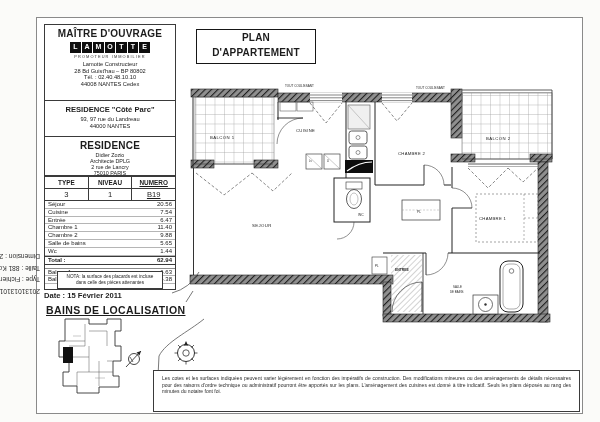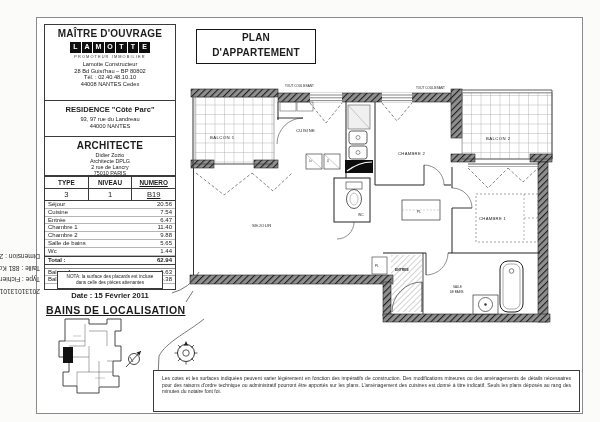--- a/index.html
+++ b/index.html
@@ -29,21 +29,21 @@
   .tvc{font-weight:normal;font-size:7.6px;}
   .trow{display:flex;justify-content:space-between;padding:0 3px;font-size:6px;
         height:6.8px;line-height:6.9px;border-bottom:1px solid #b5b5b5;}
   .trow .v{text-align:right;}
   .trow.total{font-weight:bold;border-top:1px solid #3a3a3a;border-bottom:1px solid #3a3a3a;height:7px;}
   .tspacer{height:3px;border-bottom:1px solid #8a8a8a;}
   .tend{height:5px;}
   
   .nota{left:57px;top:271px;width:106px;height:18px;border:1px solid #3a3a3a;background:#fff;
         font-size:4.7px;line-height:5.6px;text-align:center;padding:2px 4px;}
-  .dateline{left:44px;top:291px;width:132px;text-align:center;font-size:7.6px;font-weight:bold;}
+  .dateline{left:44px;top:291px;width:132px;text-align:left;font-size:7.6px;font-weight:bold;}
   .loctitle{left:46px;top:304px;font-size:10.5px;font-weight:bold;letter-spacing:.4px;
             text-decoration:underline;white-space:nowrap;}
   
   .title-box{left:196px;top:29px;width:120px;height:35px;border:1.5px solid #161616;background:#fff;
              text-align:center;font-size:10px;font-weight:bold;line-height:15px;letter-spacing:.2px;}
   
   .footnote{left:153px;top:370px;width:427px;height:42px;border:1px solid #3a3a3a;background:#fff;
             font-size:5px;line-height:6.7px;text-align:justify;padding:4px 8px;color:#2a2a2a;}
   
   .edgemeta{left:-60px;top:251px;width:100px;transform:rotate(180deg);font-size:6.6px;
@@ -77,21 +77,21 @@
 
 <div class="abs sbox b2">
   <div class="h2">RESIDENCE "Côté Parc"</div>
   <div class="addr">
     <div>93, 97  rue du Landreau</div>
     <div>44000 NANTES</div>
   </div>
 </div>
 
 <div class="abs sbox b3">
-  <div class="h1">ARCHITECTE</div>
+  <div class="h1">RESIDENCE</div>
   <div class="addr3">
     <div>Didier Zozio</div>
     <div>Architecte DPLG</div>
     <div>2 rue de Lancry</div>
     <div>75010 PARIS</div>
   </div>
 </div>
 
 <div class="abs stable">
   <div class="thead">

